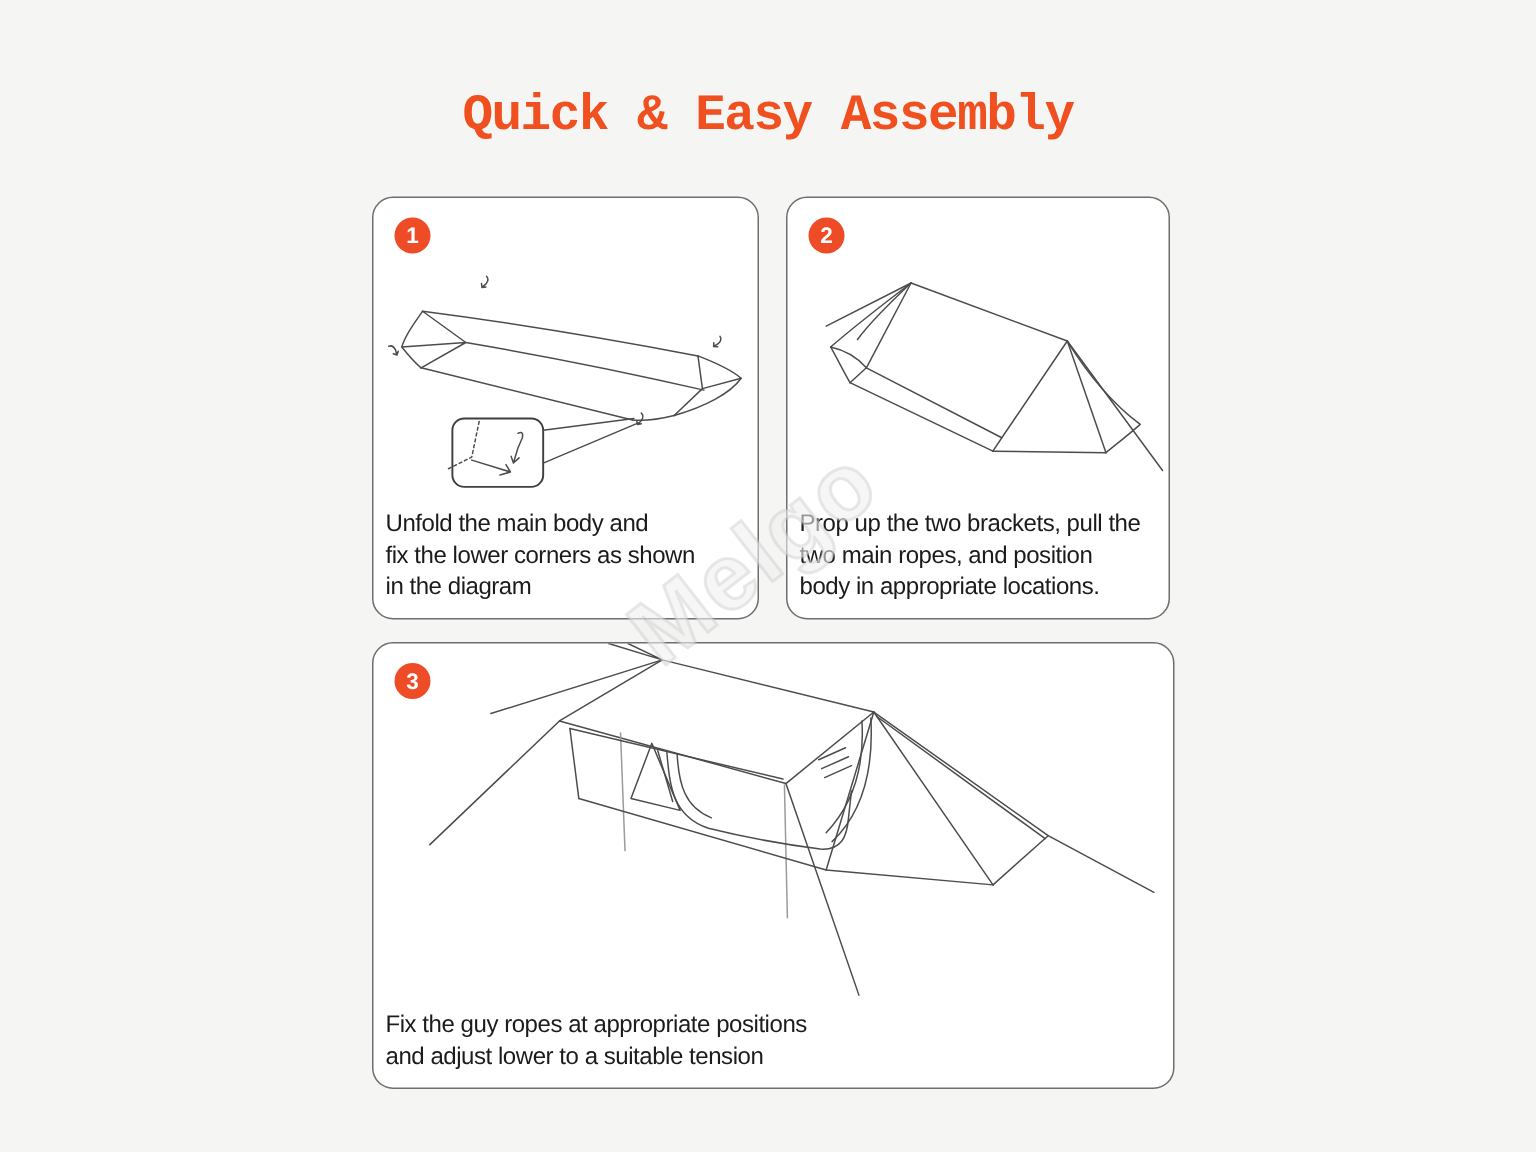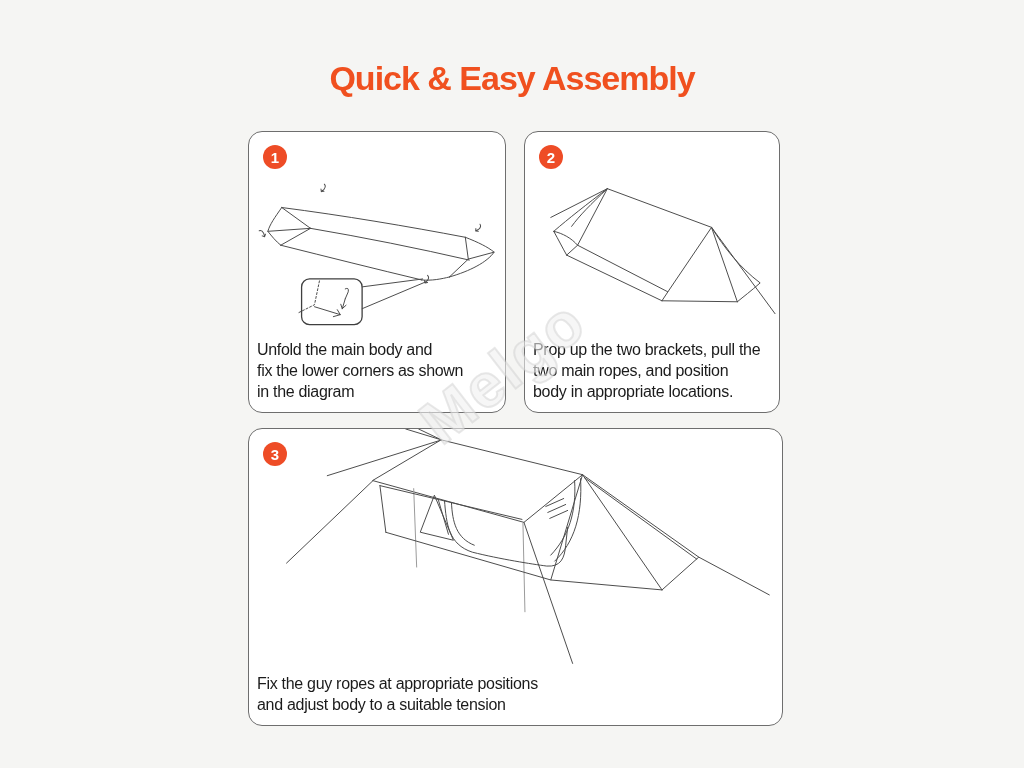--- a/index.html
+++ b/index.html
@@ -5,21 +5,21 @@
   html,body{margin:0;padding:0;}
   body{
     width:1024px;height:768px;position:relative;overflow:hidden;
     background:#F5F5F3;
     font-family:"Liberation Sans", sans-serif;
   }
   .page{position:absolute;inset:0;}
   .title{
     position:absolute;left:0;right:0;top:60px;margin:0;
     text-align:center;font-size:34px;line-height:1.1;font-weight:bold;
-    letter-spacing:-1px;color:#F0501F;
+    letter-spacing:-1px;color:#F0501F;font-family:Liberation Mono, monospace;
   }
   .panel{
     position:absolute;background:#FFFFFF;
     border:1px solid #6E6E6E;border-radius:14px;box-sizing:border-box;
   }
   .panel-1{left:248px;top:131px;width:258px;height:282px;}
   .panel-2{left:524px;top:131px;width:256px;height:282px;}
   .panel-3{left:248px;top:428px;width:535px;height:298px;}
   .badge{
     position:absolute;left:14px;top:13px;width:24px;height:24px;border-radius:50%;
@@ -138,17 +138,17 @@
       <path d="M335,46 L303,152 L415,162"></path>
       <path d="M335,46 L415,162"></path>
       <path d="M333,50 C335,86 327,114 307,133"></path>
       <path d="M327,52 C329,84 321,108 303,127"></path>
 
       <path d="M335,46 L452,129 L415,162"></path>
       <path d="M337,49 L450,131"></path>
     </svg>
     <div class="badge">3</div>
     <p class="caption">Fix the guy ropes at appropriate positions
-and adjust body to a suitable tension</p>
+and adjust lower to a suitable tension</p>
   </section>
 
   <div class="watermark">Melgo</div>
 </div>
 
 </body></html>

